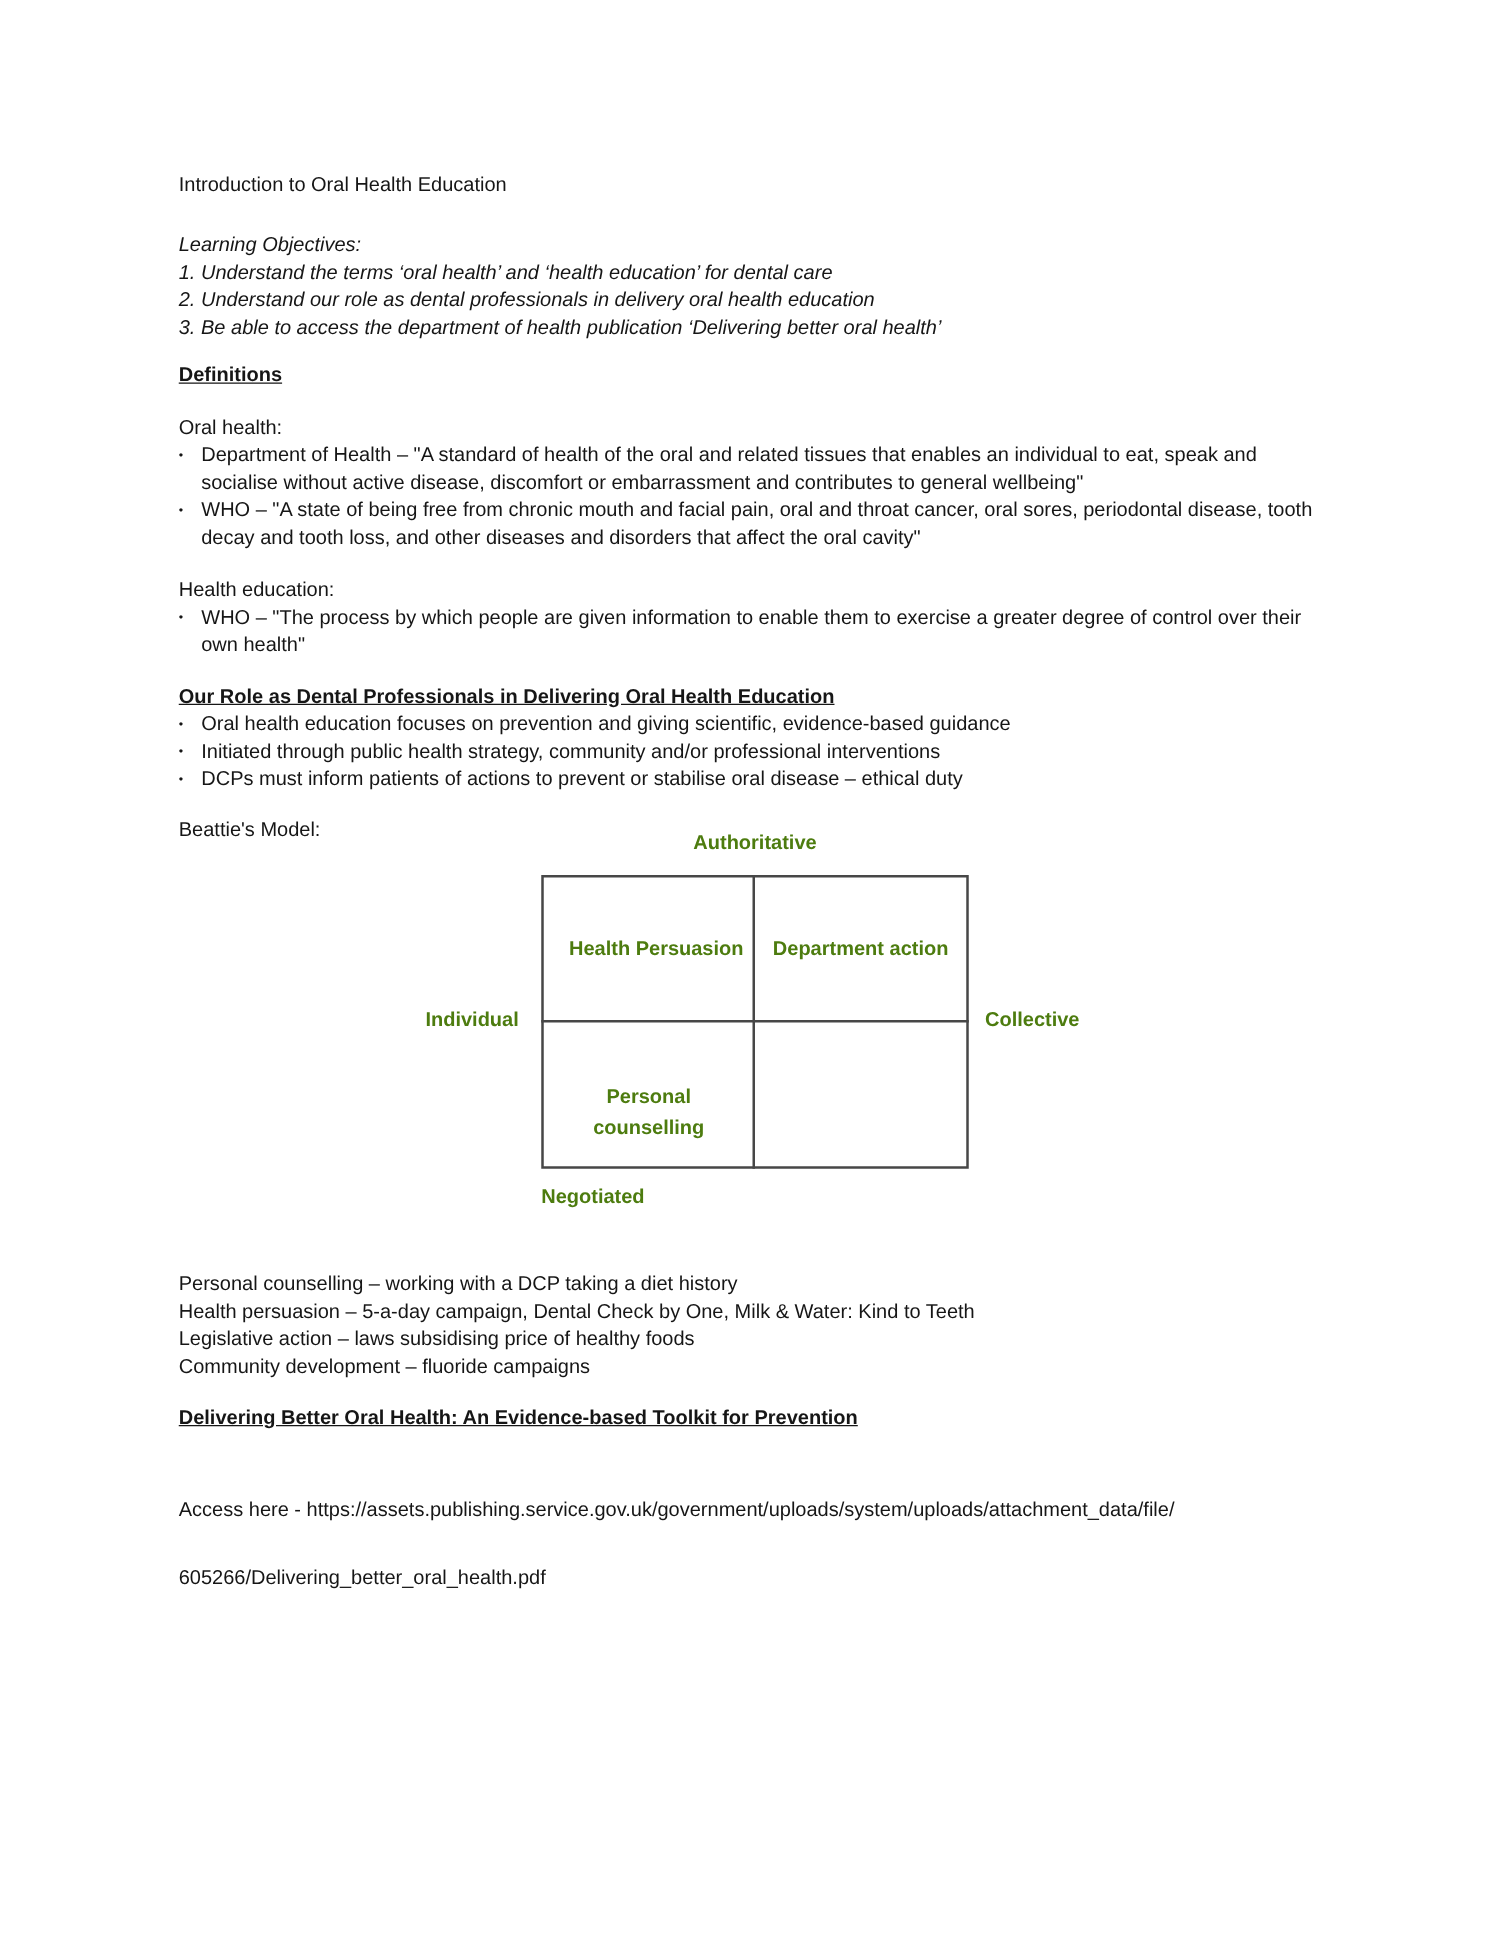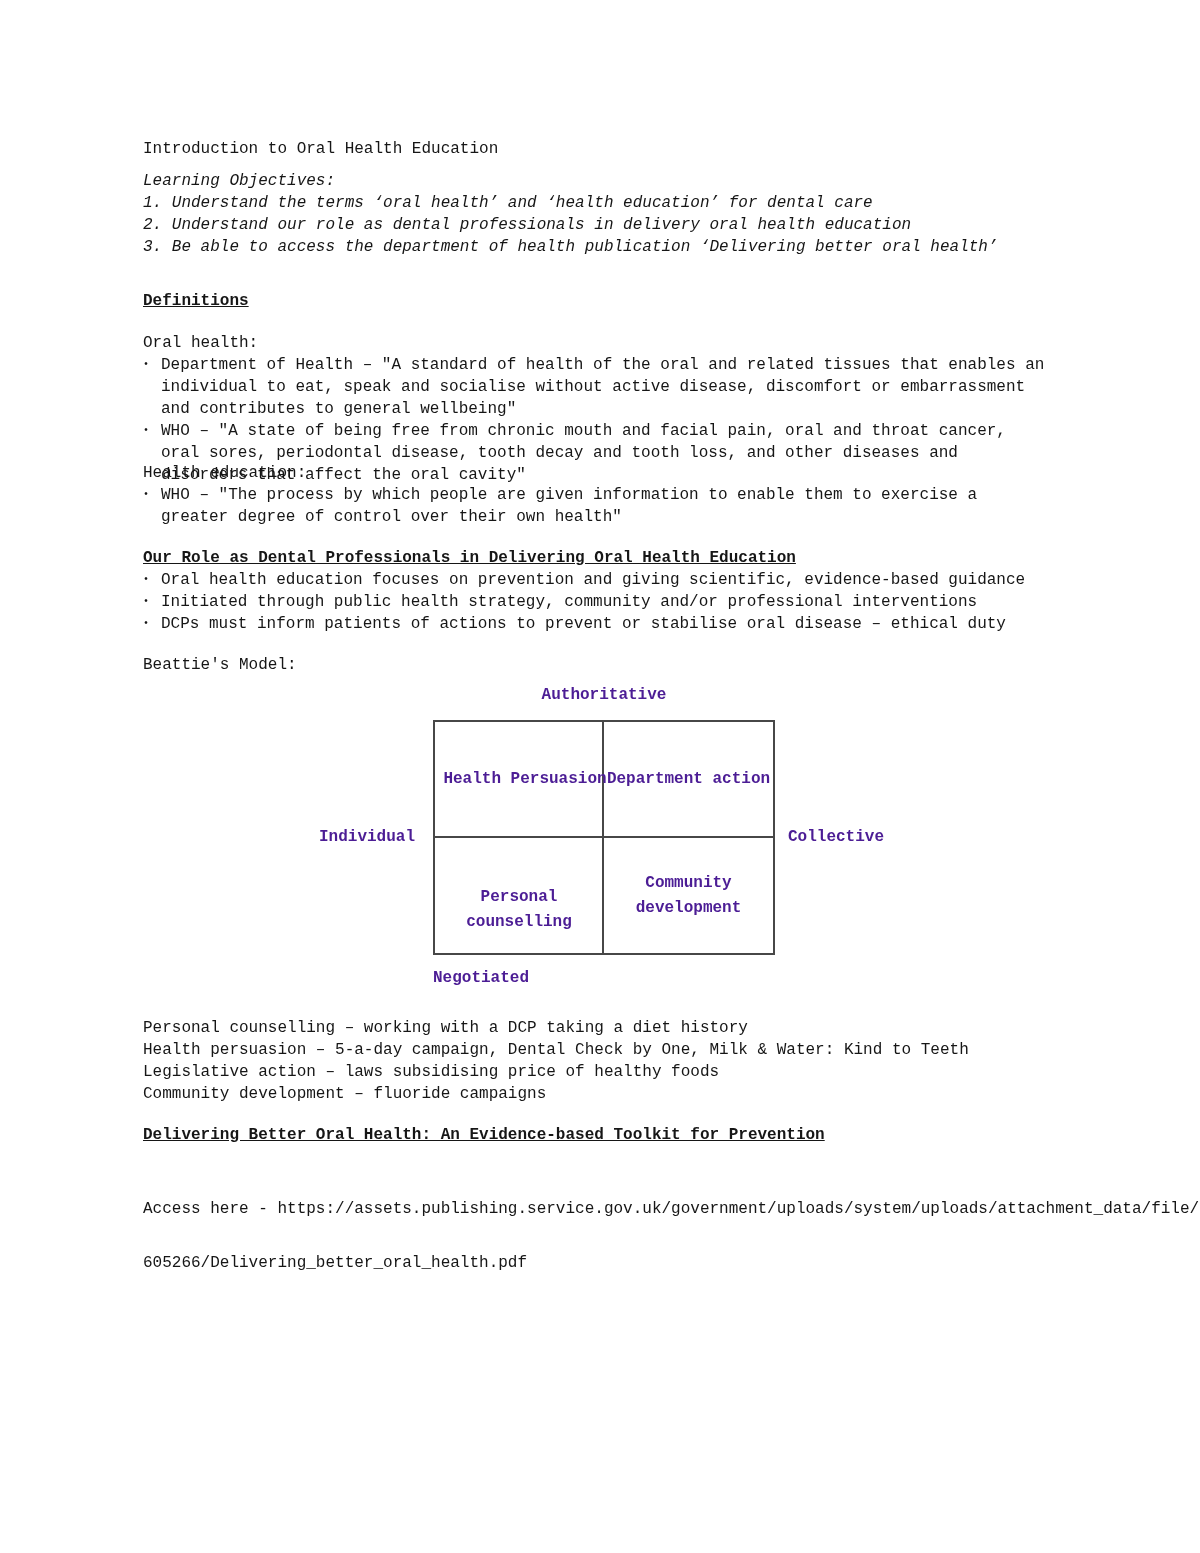--- a/index.html
+++ b/index.html
@@ -1,36 +1,36 @@
 <!DOCTYPE html>
 <html><head>
 <meta charset="utf-8">
 <style>
   html,body { margin:0; padding:0; background:#ffffff; }
   .page {
     position:relative;
     width:1200px; height:1553px;
     background:#ffffff;
-    font-family:Liberation Mono, monospace;
+    font-family:Liberation Sans, sans-serif;
     font-size:16px; line-height:22px;
     color:#161616;
     overflow:hidden;
   }
   .sec { position:absolute; left:143px; width:908px; }
   .line { display:block; }
   .nowrap { white-space:nowrap;margin-top:32px; }
   .italic { font-style:italic; }
   .heading { font-weight:bold; text-decoration:underline; }
   .bullet-row { display:flex; }
   .bullet-marker { flex:0 0 18px; font-size:10px; line-height:22px; }
   .bullet-text { flex:1 1 auto; }
 
   
-  .diagram { position:absolute; left:143px; top:680px; width:908px; height:330px;
-             color:#4c1d95; font-weight:600; }
+  .diagram { position:absolute; left:143px; top:660px; width:908px; height:330px;
+             color:#4d7c0f; font-weight:600; }
   .dbox   { position:absolute; left:290px; top:40px;  width:342px; height:235px;
             border:2px solid #474747; box-sizing:border-box; }
   .vline  { position:absolute; left:459px; top:40px;  width:2px;  height:235px; background:#474747; }
   .hline  { position:absolute; left:290px; top:156px; width:342px; height:2px;  background:#474747; }
   .axis-top    { position:absolute; left:290px; top:4px;   width:342px; text-align:center; }
   .axis-bottom { position:absolute; left:290px; top:287px; width:342px; text-align:left; }
   .axis-left   { position:absolute; left:140px; top:146px; width:132px; text-align:right; }
   .axis-right  { position:absolute; left:645px; top:146px; }
   .cell { position:absolute; display:flex; align-items:center; justify-content:center; text-align:center; }
   .cell-tl { left:292px; top:42px;  width:180px; height:114px; }
@@ -41,21 +41,21 @@
   .cell-bl .lbl { max-width:110px;margin-top:28px; }
   .cell-br .lbl { max-width:125px; }
 </style>
 </head>
 <body>
 
 <div class="page">
 
   <div class="sec" style="top:138px">Introduction to Oral Health Education</div>
 
-  <div class="sec italic" style="top:170px">
+  <div class="sec italic" style="top:186px">
     <span class="line">Learning Objectives:</span>
     <span class="line">1. Understand the terms ‘oral health’ and ‘health education’ for dental care</span>
     <span class="line">2. Understand our role as dental professionals in delivery oral health education</span>
     <span class="line">3. Be able to access the department of health publication ‘Delivering better oral health’</span>
   </div>
 
   <div class="sec" style="top:290px">
     <span class="heading">Definitions</span>
   </div>
 
@@ -106,23 +106,20 @@
     <div class="axis-right">Collective</div>
     <div class="cell cell-tl">
       <span class="lbl">Health Persuasion</span>
     </div>
     <div class="cell cell-tr">
       <span class="lbl">Department action</span>
     </div>
     <div class="cell cell-bl">
       <span class="lbl">Personal counselling</span>
     </div>
-    <div class="cell cell-br">
-      <span class="lbl">Community development</span>
-    </div>
     <div class="axis-bottom">Negotiated</div>
   </div>
 
   <div class="sec" style="top:1017px">
     <span class="line">Personal counselling – working with a DCP taking a diet history</span>
     <span class="line">Health persuasion – 5-a-day campaign, Dental Check by One, Milk &amp; Water: Kind to Teeth</span>
     <span class="line">Legislative action – laws subsidising price of healthy foods</span>
     <span class="line">Community development – fluoride campaigns</span>
   </div>
 

